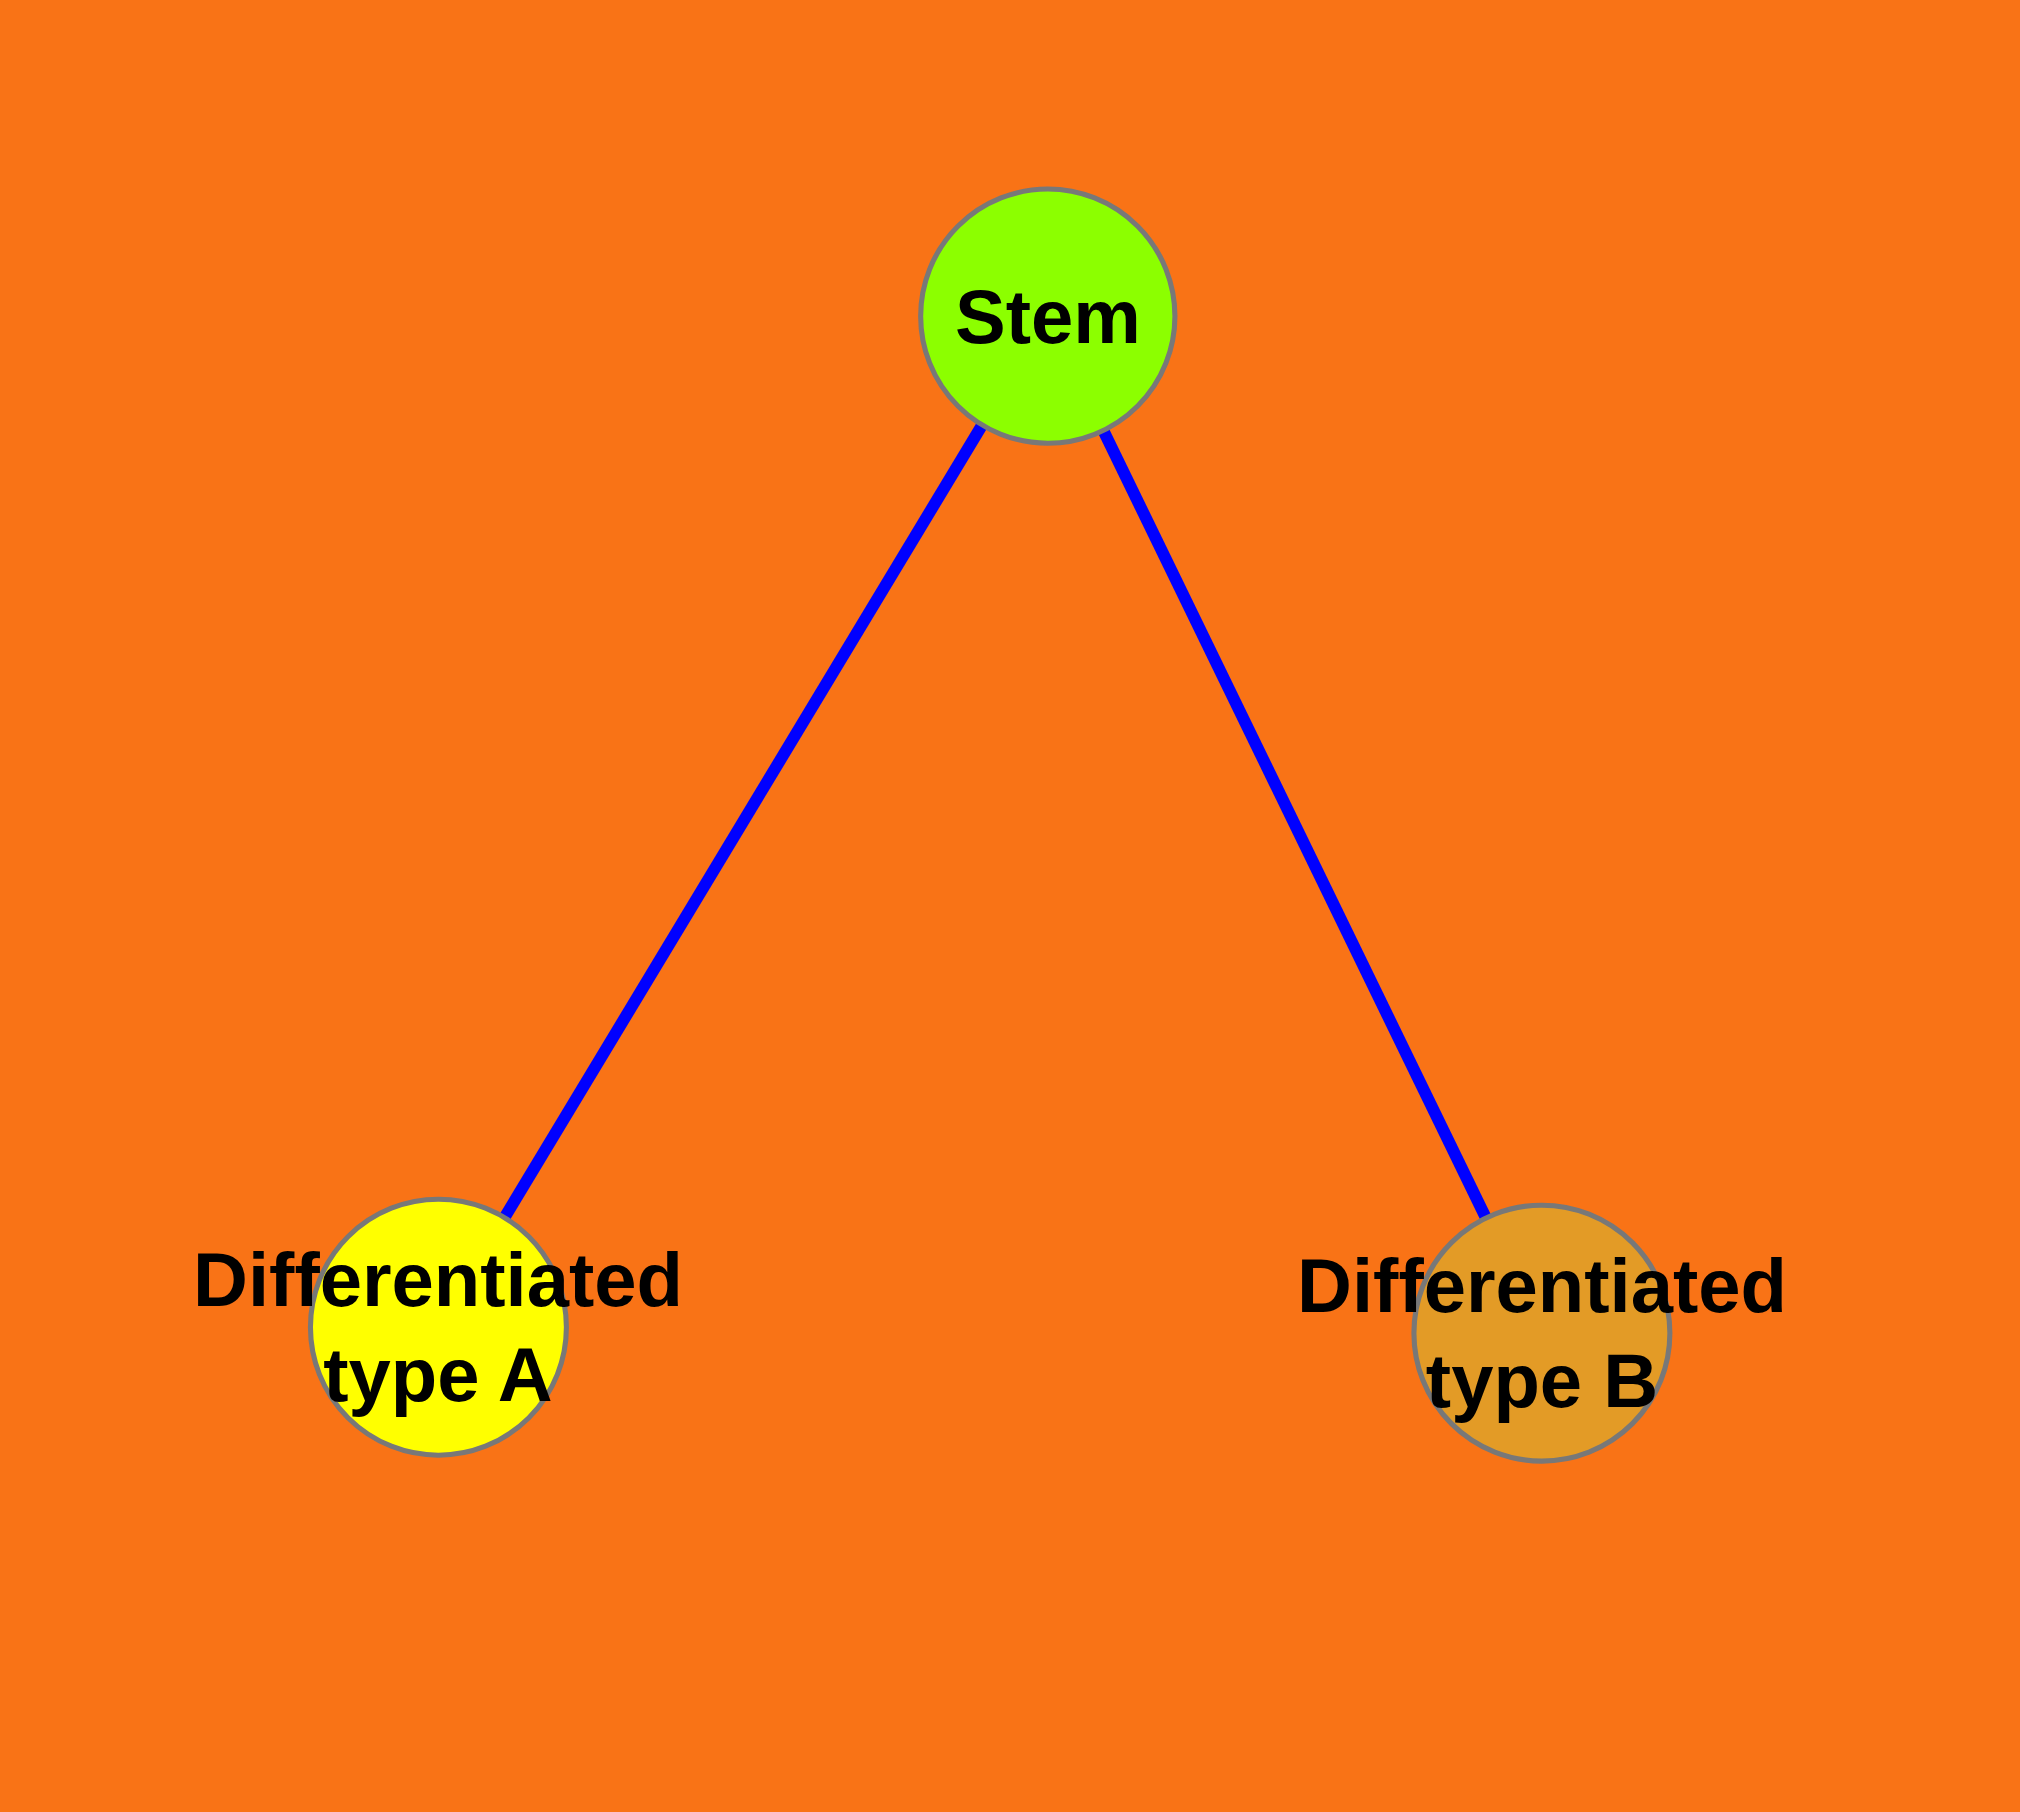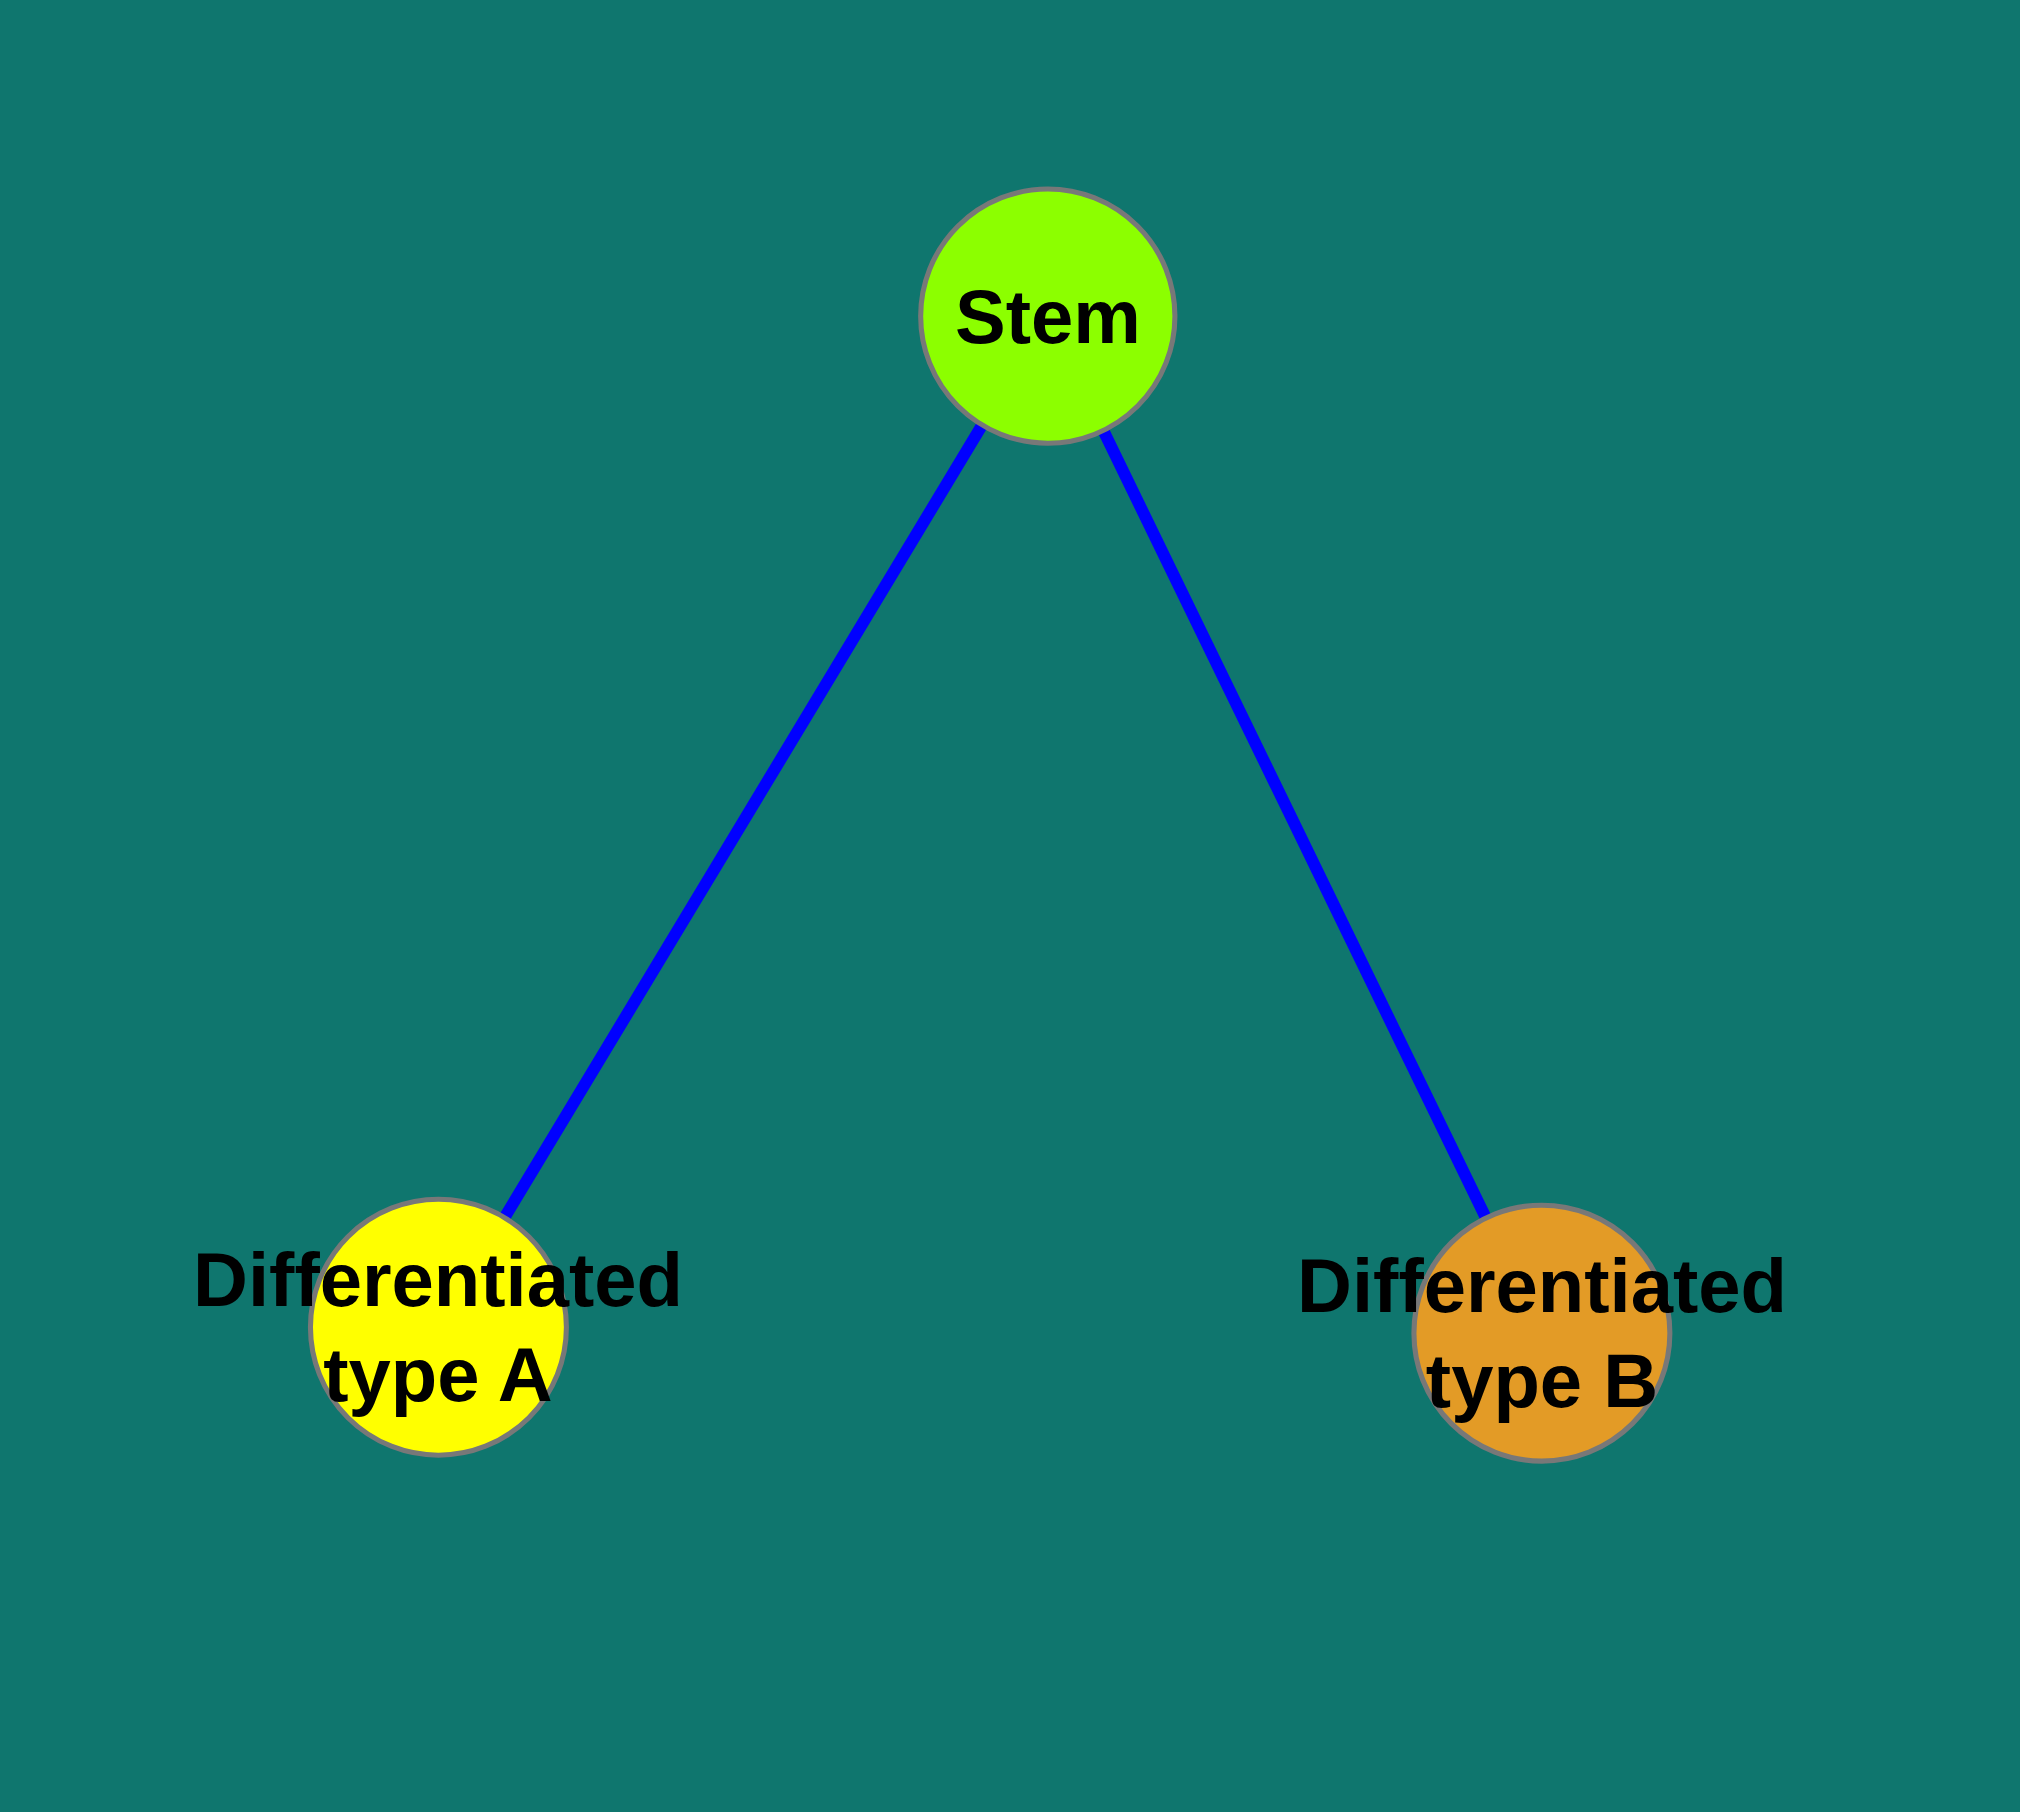--- a/index.html
+++ b/index.html
@@ -29,21 +29,21 @@
     line-height: 95px;
     text-align: center;
     white-space: pre-line;
     letter-spacing: 0px;
     user-select: none;
   }
 </style>
 </head>
 <body>
 
-<div id="canvas" style="background: #0f766e;">
+<div id="canvas" style="background: #f97316;">
   <svg id="graph" xmlns="http://www.w3.org/2000/svg" viewBox="0 0 2384 2138">
     <g id="edges-layer">
         <line x1="1236" y1="373" x2="517" y2="1566" stroke="#0000FF" stroke-width="14"></line>
         <line x1="1236" y1="373" x2="1819" y2="1573" stroke="#0000FF" stroke-width="14"></line>
       </g>
     <g id="nodes-layer">
         <circle cx="1236" cy="373" r="150" fill="#8CFF00" stroke="#787878" stroke-width="6"></circle>
         <circle cx="517" cy="1566" r="151" fill="#FFFF00" stroke="#787878" stroke-width="6"></circle>
         <circle cx="1819" cy="1573" r="151" fill="#E39B26" stroke="#787878" stroke-width="6"></circle>
       </g>

